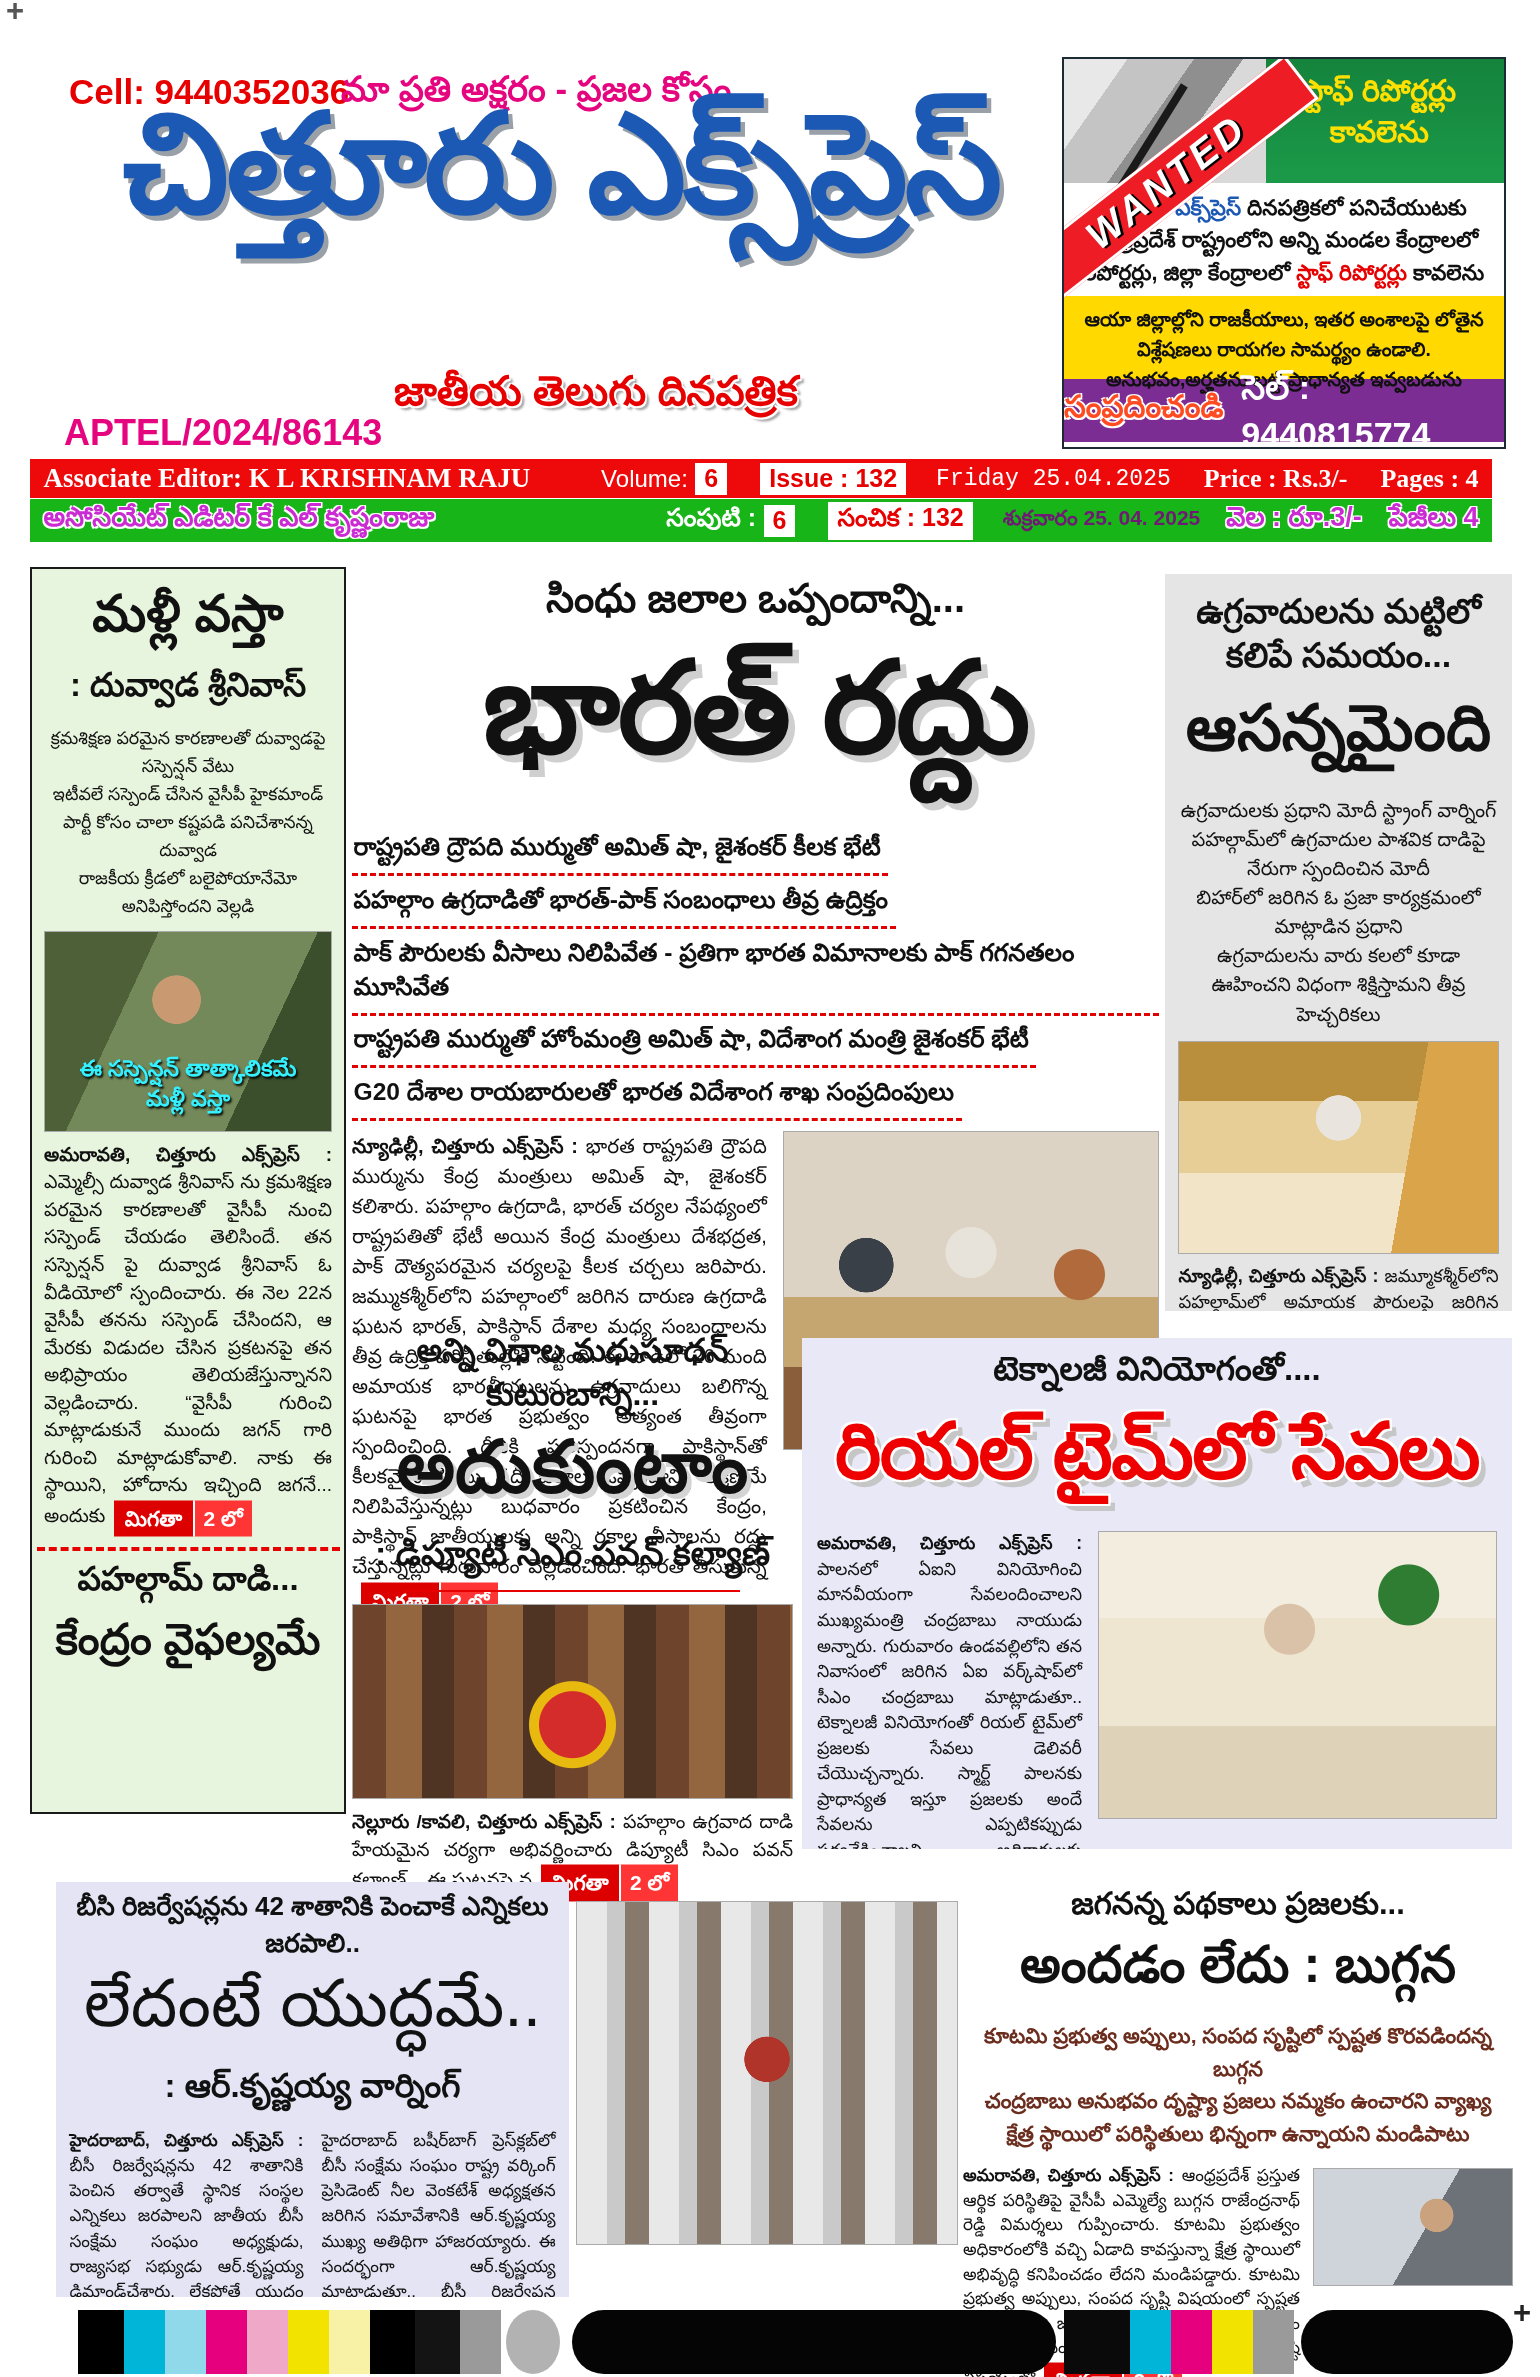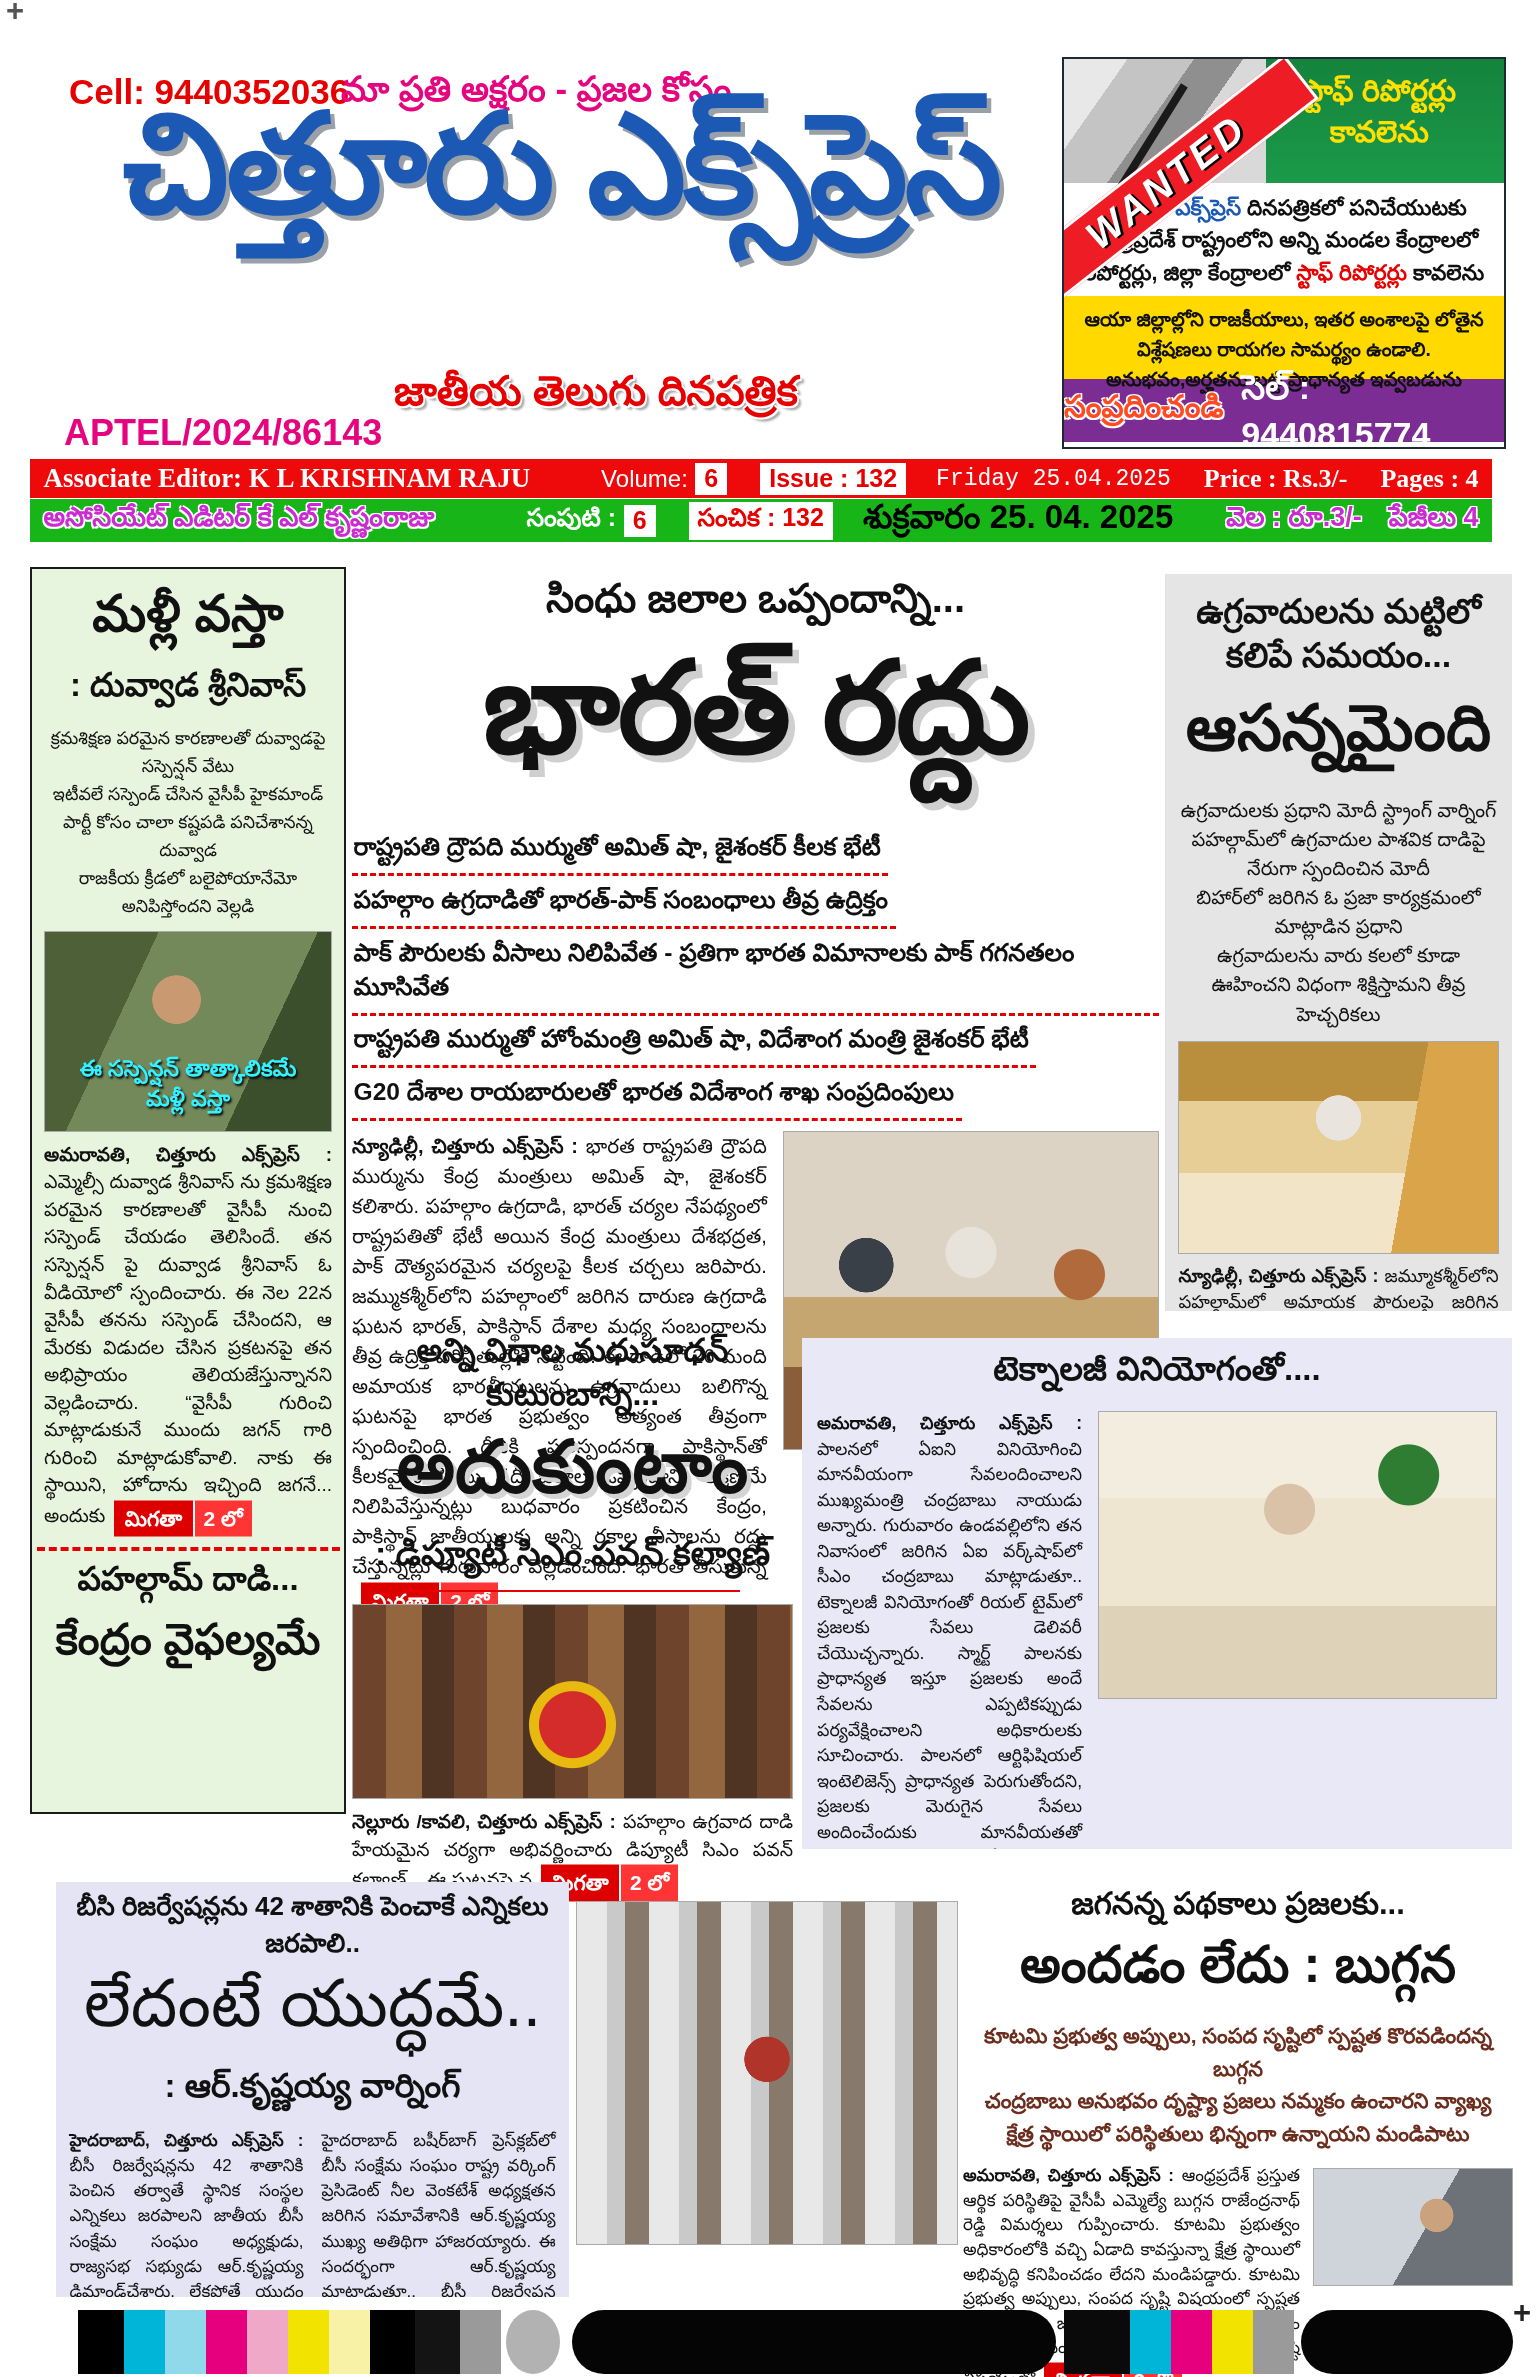--- a/index.html
+++ b/index.html
@@ -63,21 +63,21 @@
   .vol-label-en { font-size:24px; }
   .white-box { background:#fff; color:#e60000; font-weight:900; padding:1.5px 9px; font-size:25px; }
   .issue-en { margin-right:30px; }
   .date-en { font-family:"Liberation Mono", monospace; font-size:23px; margin-right:33px; }
   .price-en { font-family:"Liberation Serif", serif; font-weight:bold; font-size:26px; margin-right:33px; }
   .pages-en { font-family:"Liberation Serif", serif; font-weight:bold; font-size:26px; }
   .ed-te { font-size:27px; font-weight:900; color:#cb2bd2;
     text-shadow:-1.5px -1.5px 0 #fff,1.5px -1.5px 0 #fff,-1.5px 1.5px 0 #fff,1.5px 1.5px 0 #fff; }
   .vol-label-te { font-size:25px; font-weight:bold; color:#fff; }
   .issue-te { margin-right:30px; }
-  .date-te { font-size:33px; font-weight:900; color:#000000; margin-right:53px; }
+  .date-te { font-size:21px; font-weight:900; color:#701a75; margin-right:26px; }
   .price-te { font-size:27px; font-weight:900; color:#cb2bd2; margin-right:27px;
     text-shadow:-1.5px -1.5px 0 #fff,1.5px -1.5px 0 #fff,-1.5px 1.5px 0 #fff,1.5px 1.5px 0 #fff; }
   .pages-te { font-size:27px; font-weight:900; color:#cb2bd2;
     text-shadow:-1.5px -1.5px 0 #fff,1.5px -1.5px 0 #fff,-1.5px 1.5px 0 #fff,1.5px 1.5px 0 #fff; }
 
   
   .photo { position:relative; overflow:hidden; border:0.7px solid #aaa; }
   .more-badge { display:inline-flex; vertical-align:middle; margin-left:9px; transform:translateY(1.5px); cursor:pointer; }
   .mb-a { background:#dd0000; color:#fff; font-weight:900; font-size:21px; padding:3px 10.4px; }
   .mb-b { background:#ff3535; color:#fff; font-weight:900; font-size:21px; padding:3px 9px; border-left:2.2px solid #fff; }
@@ -332,20 +332,21 @@
     <p class="pw-caption jbody">
       <span class="lead">నెల్లూరు /కావలి, చిత్తూరు ఎక్స్‌ప్రెస్ : </span><span>పహల్గాం ఉగ్రవాద దాడి హేయమైన చర్యగా అభివర్ణించారు డిప్యూటీ సిఎం పవన్ కల్యాణ్ .. ఈ ఘటనపై వ</span><span class="more-badge">
           <span class="mb-a">మిగతా</span>
           <span class="mb-b">2 లో</span>
         </span>
     </p>
   </div>
 
   <div class="cbn-art">
     <div class="cbn-kicker">టెక్నాలజీ వినియోగంతో....</div>
+    <div class="cbn-headline">రియల్ టైమ్‌లో సేవలు</div>
     <div class="cbn-flex">
       <p class="cbn-body jbody">
         <span class="lead">అమరావతి, చిత్తూరు ఎక్స్‌ప్రెస్ : </span><span>పాలనలో ఏఐని వినియోగించి మానవీయంగా సేవలందించాలని ముఖ్యమంత్రి చంద్రబాబు నాయుడు అన్నారు. గురువారం ఉండవల్లిలోని తన నివాసంలో జరిగిన ఏఐ వర్క్‌షాప్‌లో సీఎం చంద్రబాబు మాట్లాడుతూ.. టెక్నాలజీ వినియోగంతో రియల్ టైమ్‌లో ప్రజలకు సేవలు డెలివరీ చేయొచ్చన్నారు. స్మార్ట్ పాలనకు ప్రాధాన్యత ఇస్తూ ప్రజలకు అందే సేవలను ఎప్పటికప్పుడు పర్యవేక్షించాలని అధికారులకు సూచించారు. పాలనలో ఆర్టిఫిషియల్ ఇంటెలిజెన్స్ ప్రాధాన్యత పెరుగుతోందని, ప్రజలకు మెరుగైన సేవలు అందించేందుకు మానవీయతతో ముడిపెట్టాలని చెప్పారు. ఏఐ ఆధారిత స్మార్ట్ పాలన ద్వారా రియల్ టైమ్‌లో సేవలు అందించవచ్చని చెబుతూ.. ఇందుకోసం అత్యాధునిక సాంకేతికతలను ప్రవేశపెడుతున్నట్లు తెలిపారు.</span>
       </p>
       <div class="photo cbn-photo"></div>
     </div>
   </div>
 
   <div class="kr-art">
     <div class="kr-kicker">బీసి రిజర్వేషన్లను 42 శాతానికి పెంచాకే ఎన్నికలు జరపాలి..</div>

